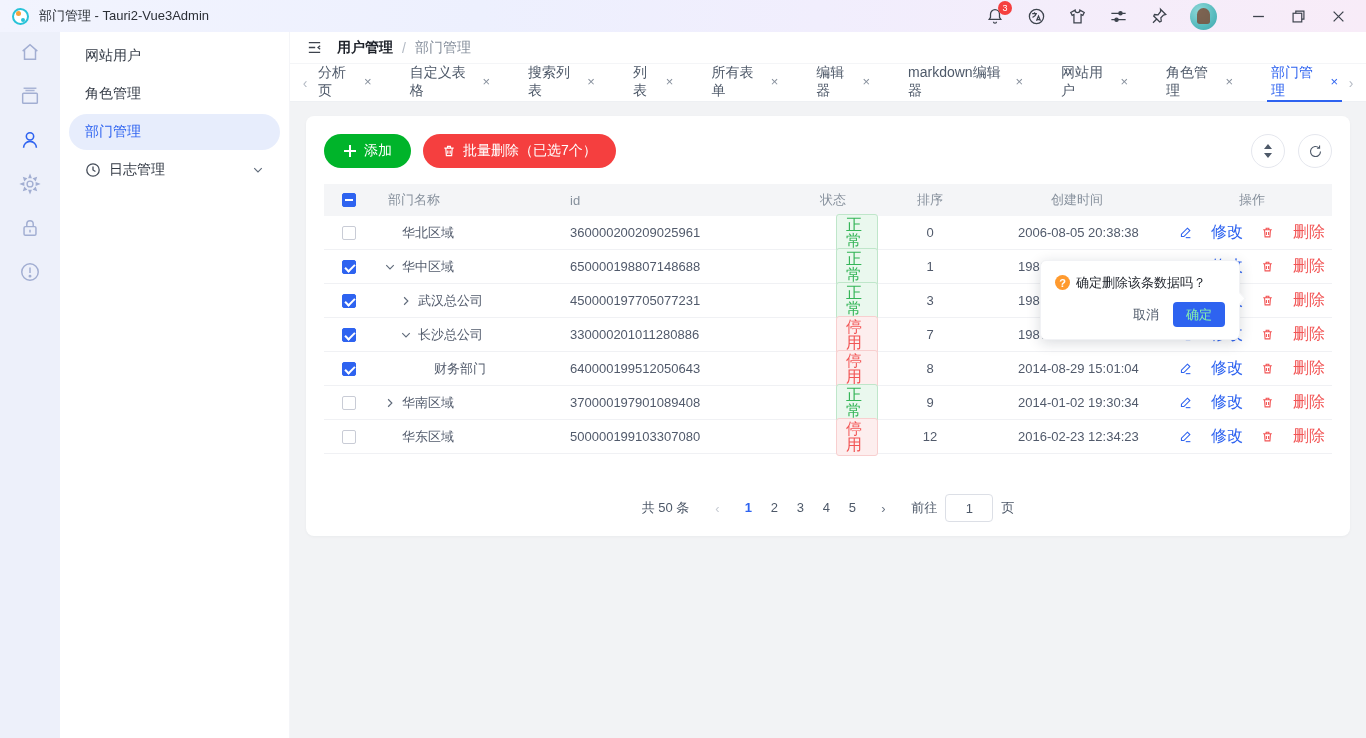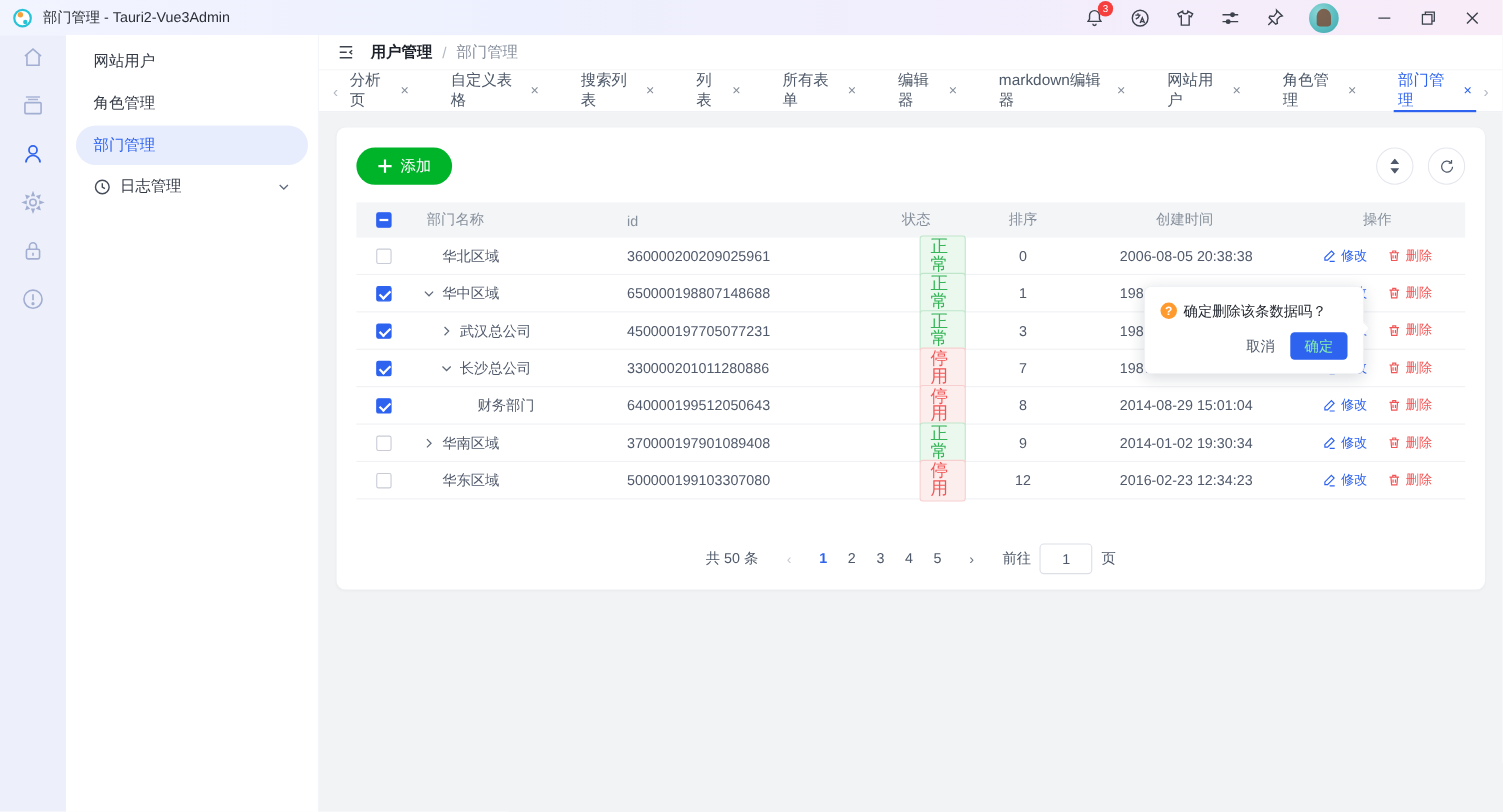--- a/index.html
+++ b/index.html
@@ -78,21 +78,21 @@
   .cb { width:14px; height:14px; border:1px solid #c9ccd6; border-radius:2px; background:#fff; position:relative; cursor:pointer; flex-shrink:0; }
   .cb.checked, .cb.ind { background:var(--primary); border-color:var(--primary); }
   .cb.checked::after { content:''; position:absolute; left:4px; top:1px; width:4px; height:8px; border:solid #fff; border-width:0 2px 2px 0; transform:rotate(45deg); }
   .cb.ind::after { content:''; position:absolute; left:2px; top:5px; width:8px; height:2px; background:#fff; }
 
   .tree-indent { display:inline-block; height:1px; }
   .tree-arrow { width:18px; display:inline-flex; align-items:center; flex-shrink:0; cursor:pointer; }
   .tag { font-size:16px; padding:2px 9px; border-radius:3px; line-height:16px;margin-left:48px; }
   .tag.on  { color:var(--status_on_text); background:var(--status_on_bg); border:1px solid var(--status_on_border); }
   .tag.off { color:var(--status_off_text); background:var(--status_off_bg); border:1px solid var(--status_off_border); }
-  .act { display:inline-flex; align-items:center; gap:4px; cursor:pointer; font-size:12px; }
+  .act { display:inline-flex; align-items:center; gap:19px; cursor:pointer; font-size:16px; }
   .act.edit { color:var(--primary); }
   .act.del { color:var(--red-soft); }
 
   
   .pagination { display:flex; align-items:center; justify-content:center; gap:6px; margin-top:40px; font-size:13px; color:#4e5969; }
   .pg-total { margin-right:10px; }
   .pg-arrow { width:24px; text-align:center; font-size:13px; cursor:pointer; }
   .pg-prev { color:#c7ccd4; }
   .pg-next { color:#6b7585; }
   .page { min-width:26px; height:26px; line-height:26px; text-align:center; cursor:pointer; }
@@ -307,20 +307,26 @@
     <div class="content">
       <div class="card">
 
         <div class="toolbar">
           <button class="btn btn-add">
             <svg width="14" height="14" viewBox="0 0 14 14" stroke="#fff" stroke-width="2">
                 <path d="M7 1v12M1 7h12"></path>
               </svg>
             <span>添加</span>
           </button>
+          <button class="btn btn-del">
+            <svg width="14" height="14" viewBox="0 0 24 24" fill="none" stroke="#fff" stroke-width="2">
+                <path d="M4 7h16M9.5 7V4h5v3M6.5 7l1 13h9l1-13M10 11v5.5M14 11v5.5"></path>
+              </svg>
+            <span>批量删除（已选7个）</span>
+          </button>
           <div class="toolbar-right">
             <div class="circle-btn">
               <svg width="12" height="14" viewBox="0 0 12 14" fill="currentColor">
                   <path d="M6 0l4 5H2zM6 14l4-5H2z"></path>
                 </svg>
             </div>
             <div class="circle-btn">
               <svg width="15" height="15" viewBox="0 0 24 24" fill="none" stroke="currentColor" stroke-width="1.8">
                   <path d="M20 12a8 8 0 1 1-2.4-5.7"></path>
                   <path d="M18.5 2.5v4.2h-4.2"></path>

